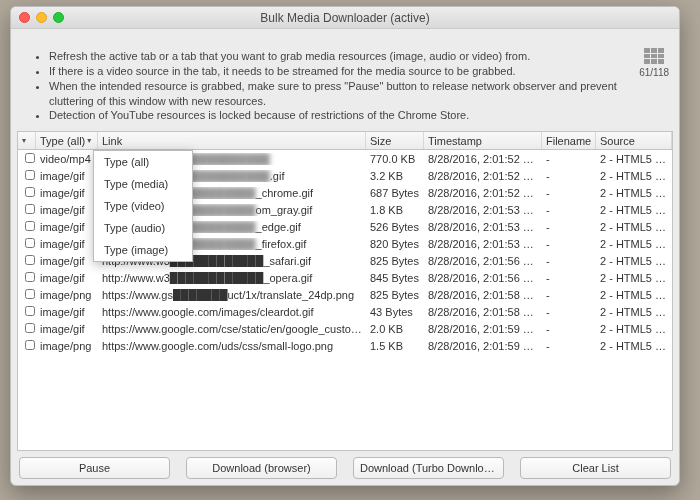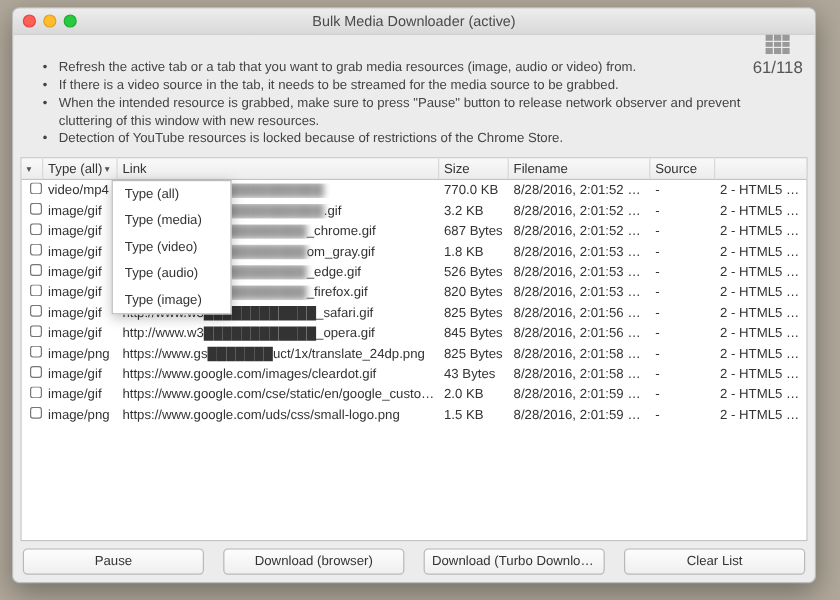--- a/index.html
+++ b/index.html
@@ -44,22 +44,22 @@
   }
   .instructions {
     padding: 20px 60px 8px 20px;
     color:#444;
     font-size:11px;
     line-height:1.35;
     position:relative;
   }
   .instructions ul { list-style: disc; padding-left: 18px; }
   .counter {
-    position:absolute; right:10px; top:0;
-    text-align:center; color:#555; font-size:14px;
+    position:absolute; right:10px; top:19px;
+    text-align:center; color:#555; font-size:10px;
   }
   .counter .grid {
     width:20px; height:16px; margin:0 auto 2px;
     display:grid; grid-template-columns:repeat(3,1fr); grid-template-rows:repeat(3,1fr);
     gap:1px;
   }
   .counter .grid span { background:#999; }
   .table-wrap {
     flex:1; background:#fff; margin:0 6px;
     border:1px solid #c3c3c3; overflow:hidden;
@@ -160,20 +160,21 @@
     <div class="thead">
       <div>
           <span class="chev">▾</span>
         </div>
       <div class="type-col">
         <span>Type (all)</span>
         <span class="chev">▾</span>
       </div>
       <div>Link</div>
       <div>Size</div>
+      <div>Timestamp</div>
       <div>Filename</div>
       <div>Source</div>
     </div>
 
     <div class="dropdown">
       <div class="dd-item">Type (all)</div>
       <div class="dd-item">Type (media)</div>
       <div class="dd-item">Type (video)</div>
       <div class="dd-item">Type (audio)</div>
       <div class="dd-item">Type (image)</div>

